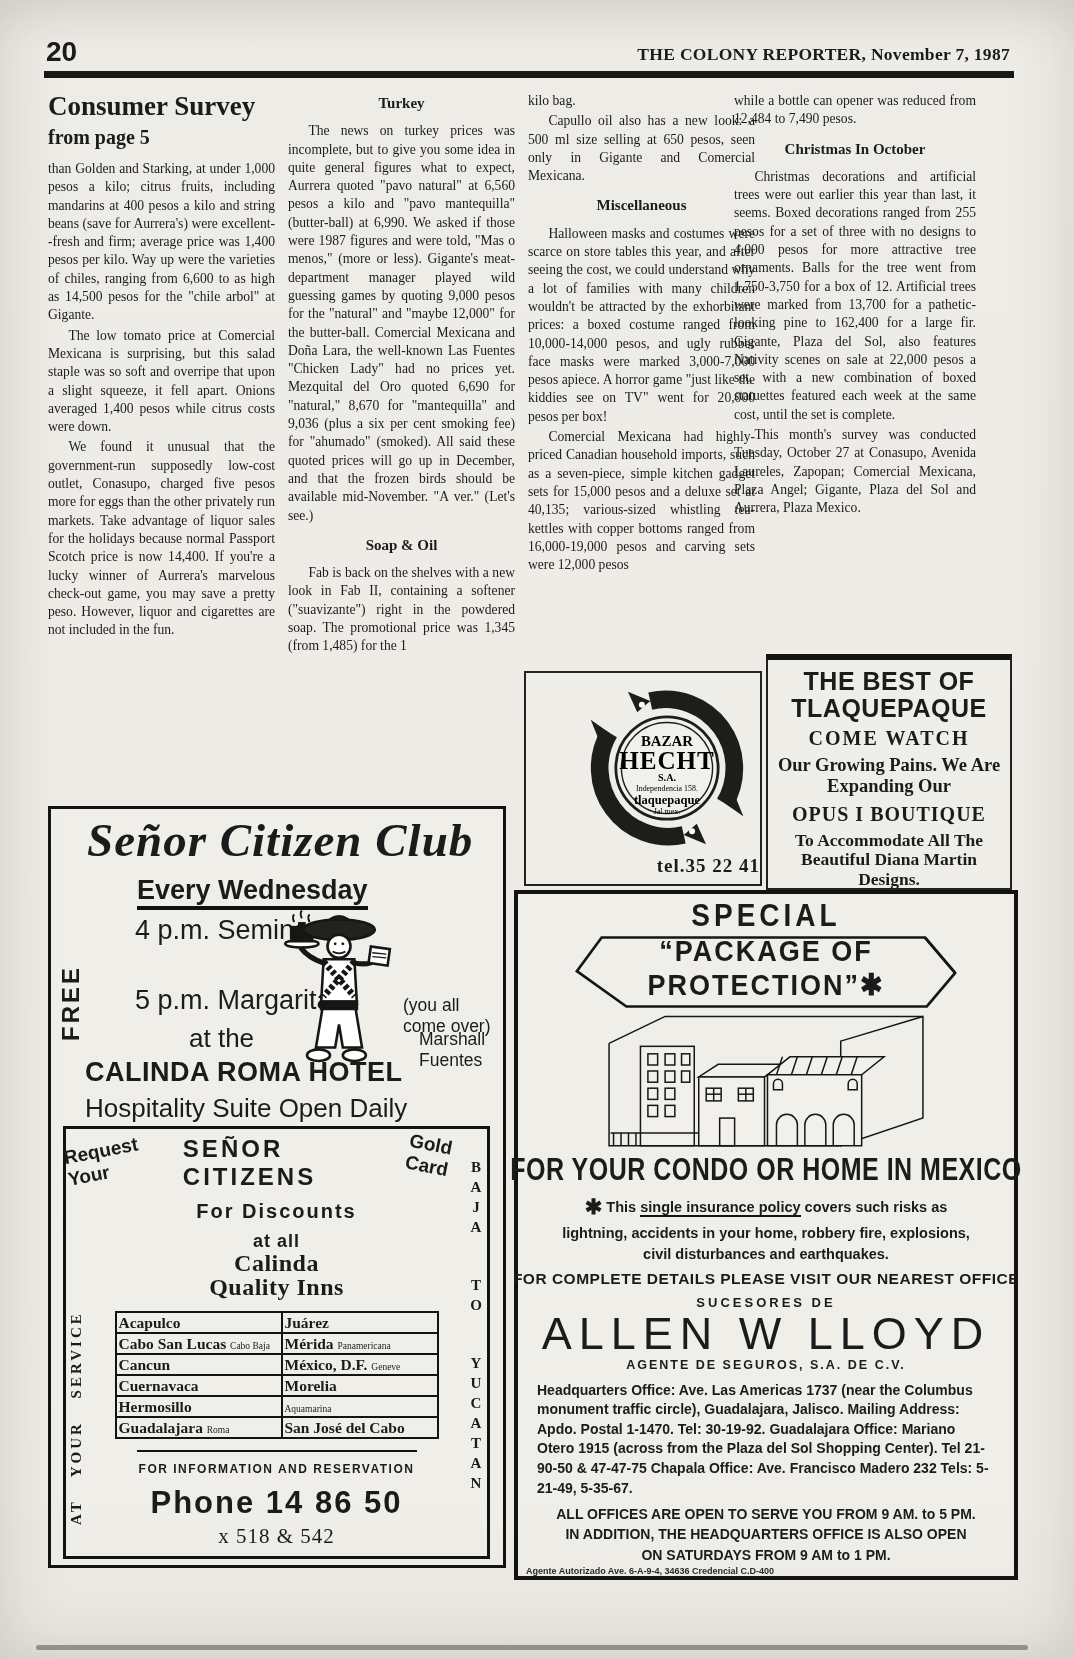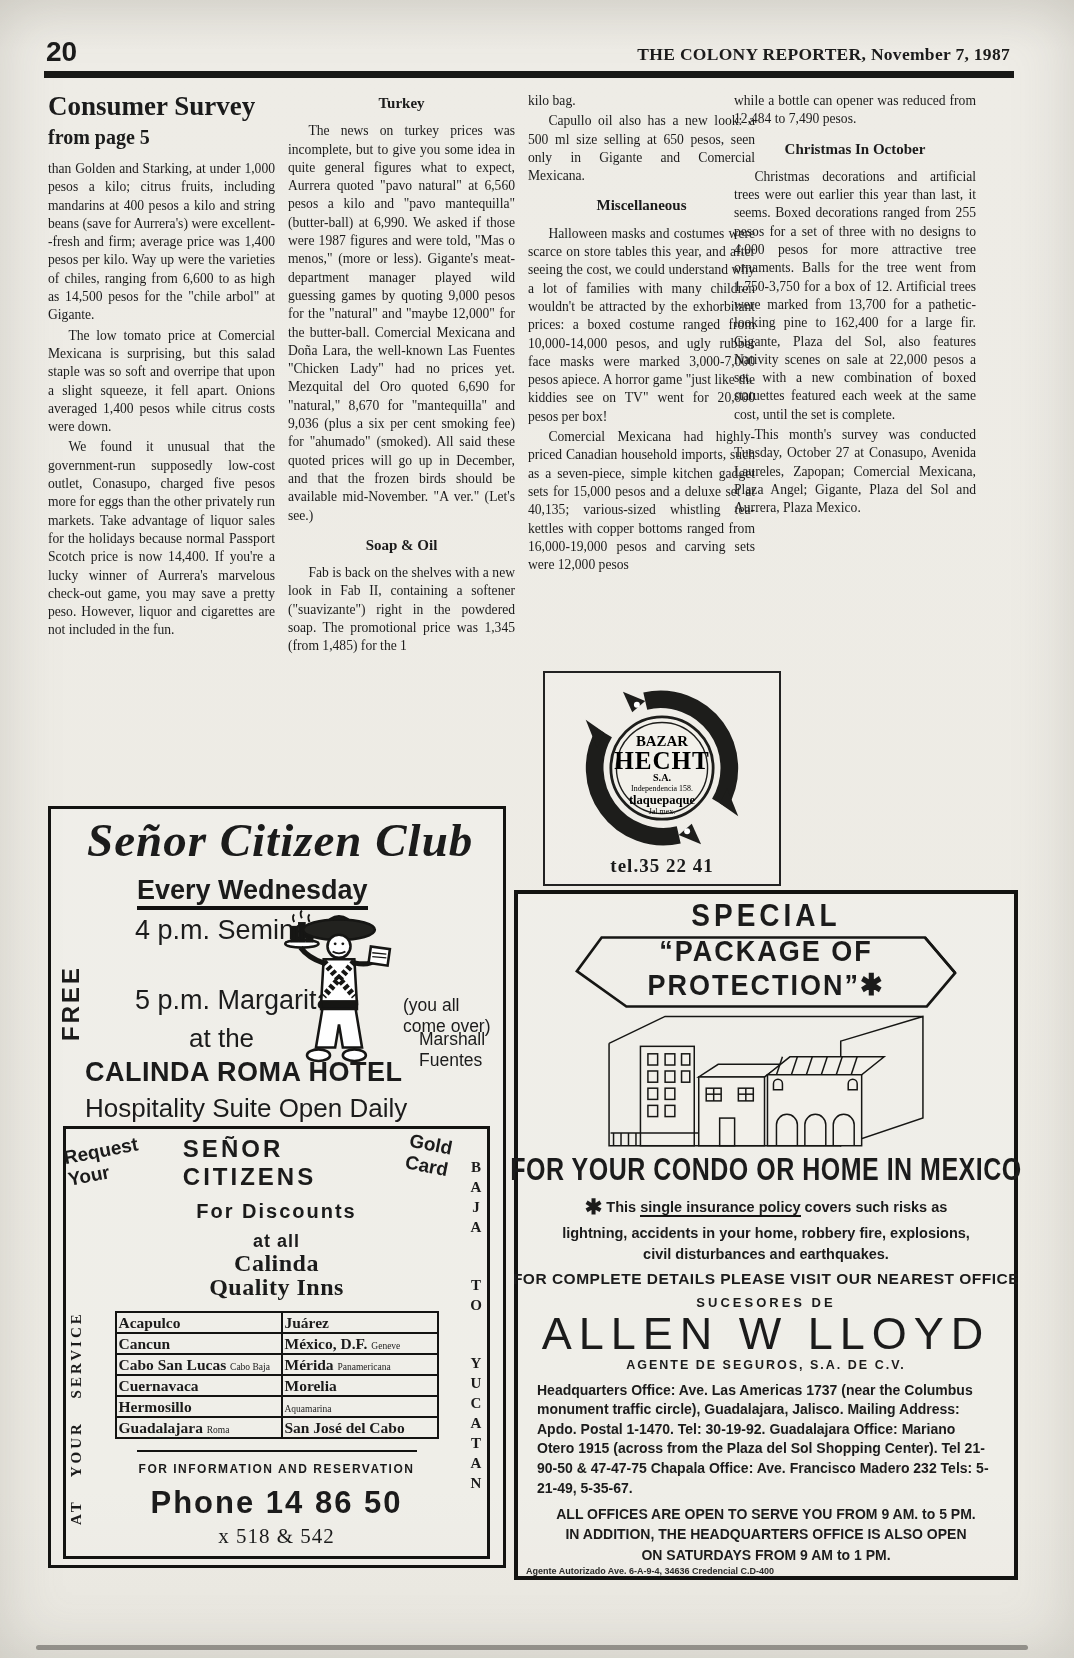--- a/index.html
+++ b/index.html
@@ -20,21 +20,21 @@
   #col3{left:528px;height:575px;overflow:hidden;}
   #col4{left:734px;width:242px;height:552px;overflow:hidden;}
   .col p{margin:0 0 2px 0;text-indent:1.5em;}
   .col p.noindent{text-indent:0;}
   .headline{font-size:27px;font-weight:bold;margin:0 0 6px 0;line-height:1.1;}
   .subhead{font-size:20px;font-weight:bold;margin:0 0 14px 0;}
   .crosshead{text-align:center;font-weight:bold;font-size:15px;margin:11px 0 10px 0;text-indent:0;}
   .crosshead.first{margin-top:2px;}
   
   #bazar{position:absolute;left:524px;top:671px;width:234px;height:211px;border:2px solid #222;
-         display:flex;flex-direction:column;align-items:center;background:rgba(255,255,255,.12);margin-left:19px;}
+         display:flex;flex-direction:column;align-items:flex-end;background:rgba(255,255,255,.12);}
   #bazar svg{margin-top:2px;}
   .bazar-tel{font-family:"Liberation Serif",serif;font-weight:bold;font-size:19px;margin-top:-6px;letter-spacing:1px;}
   svg text{font-family:"Liberation Serif",serif;}
   
   #tlaq{position:absolute;left:766px;top:654px;width:242px;height:228px;border:2px solid #222;
         border-top:6px solid #131311;text-align:center;background:rgba(255,255,255,.12);}
   .tlaq-t1{font-family:"Liberation Sans",sans-serif;font-weight:bold;font-size:25px;line-height:1.08;margin-top:8px;letter-spacing:.5px;}
   .tlaq-t2{font-family:"Liberation Sans",sans-serif;font-weight:bold;font-size:25px;line-height:1.08;letter-spacing:.5px;}
   .tlaq-come{font-weight:bold;font-size:20px;letter-spacing:2px;margin-top:5px;}
   .tlaq-pains{font-weight:bold;font-size:18.5px;line-height:1.15;margin-top:5px;padding:0 6px;}
@@ -164,20 +164,28 @@
       <text x="100" y="76" text-anchor="middle" font-size="16" font-weight="bold">BAZAR</text>
       <text x="100" y="101" text-anchor="middle" font-size="27" font-weight="bold" letter-spacing="1">HECHT</text>
       <text x="100" y="114" text-anchor="middle" font-size="11" font-weight="bold">S.A.</text>
       <text x="100" y="125" text-anchor="middle" font-size="8.5">Independencia 158.</text>
       <text x="100" y="139" text-anchor="middle" font-size="13.5" font-weight="bold">tlaquepaque</text>
       <text x="100" y="149" text-anchor="middle" font-size="8.5">Jal.mex.</text>
     </svg>
     <div class="bazar-tel">tel.35 22 41</div>
   </div>
 
+  <div id="tlaq">
+    <div class="tlaq-t1">THE BEST OF</div>
+    <div class="tlaq-t2">TLAQUEPAQUE</div>
+    <div class="tlaq-come">COME WATCH</div>
+    <div class="tlaq-pains">Our Growing Pains. We Are Expanding Our</div>
+    <div class="tlaq-opus">OPUS I BOUTIQUE</div>
+    <div class="tlaq-acc">To Accommodate All The Beautiful Diana Martin Designs.</div>
+  </div>
 
   <div id="club">
     <div class="club-title">Señor Citizen Club</div>
     <div class="club-wed">Every Wednesday</div>
     <div class="club-free">FREE</div>
     <div class="club-seminar">4 p.m. Seminar</div>
     <div class="club-marg">5 p.m. Margaritas</div>
     <div class="club-atthe">at the</div>
 
     <svg class="club-mariachi" width="128" height="196" viewBox="0 0 100 150">
@@ -234,26 +242,26 @@
         <div>Calinda</div>
         <div>Quality Inns</div>
       </div>
       <table class="cal-table">
         <tbody>
             <tr>
           <td class="cl"><span>Acapulco</span></td>
           <td class="cr"><span>Juárez</span></td>
         </tr>
         <tr>
+          <td class="cl"><span>Cabo San Lucas</span> <span class="cal-sub">Cabo Baja</span></td>
+          <td class="cr"><span>Mérida</span> <span class="cal-sub">Panamericana</span></td>
+        </tr>
+        <tr>
           <td class="cl"><span>Cancun</span></td>
           <td class="cr"><span>México, D.F.</span> <span class="cal-sub">Geneve</span></td>
-        </tr>
-        <tr>
-          <td class="cl"><span>Cabo San Lucas</span> <span class="cal-sub">Cabo Baja</span></td>
-          <td class="cr"><span>Mérida</span> <span class="cal-sub">Panamericana</span></td>
         </tr>
         <tr>
           <td class="cl"><span>Cuernavaca</span></td>
           <td class="cr"><span>Morelia</span></td>
         </tr>
         <tr>
           <td class="cl"><span>Hermosillo</span></td>
           <td class="cr"><span class="cal-sub">Aquamarina</span></td>
         </tr>
         <tr>

